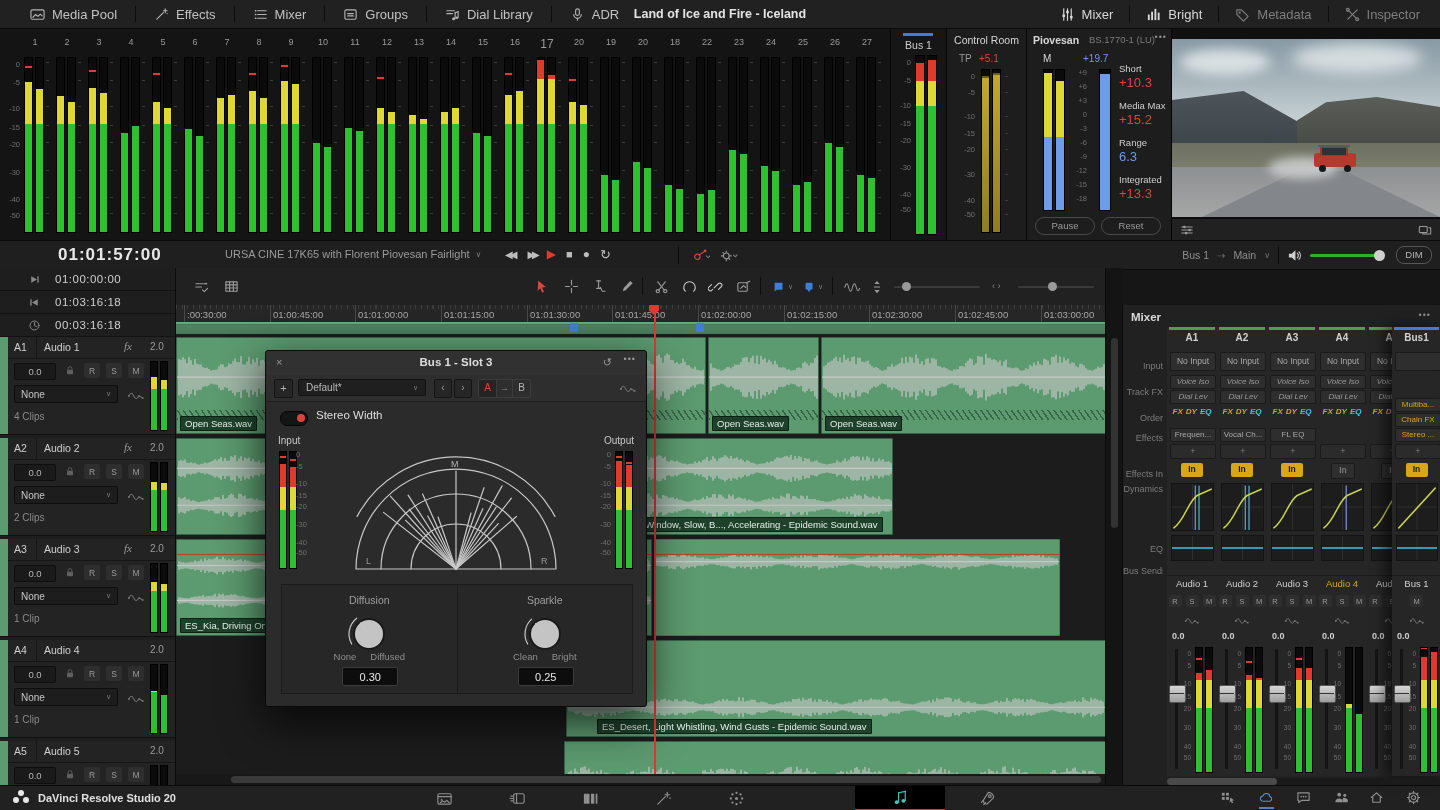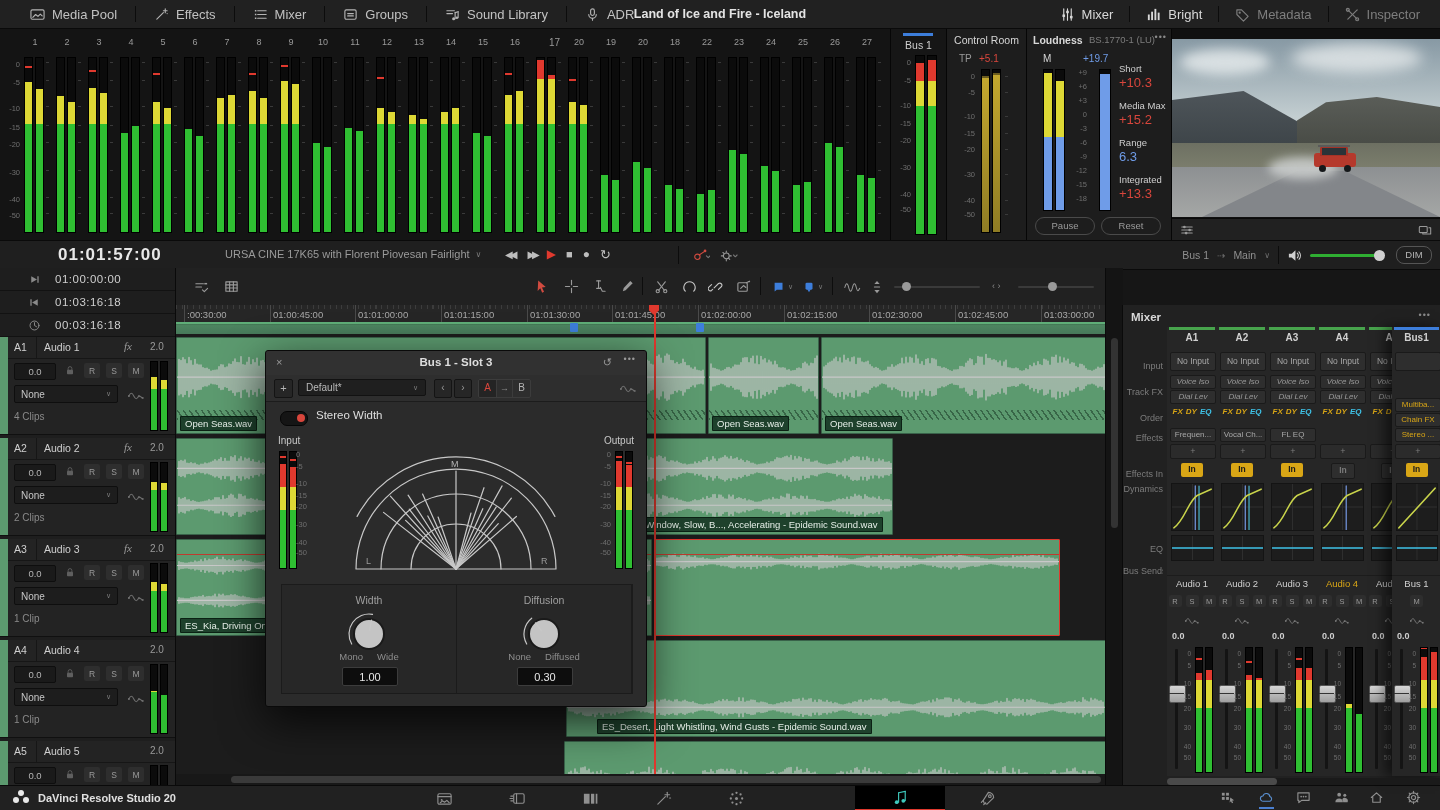--- a/index.html
+++ b/index.html
@@ -79,21 +79,21 @@
             <svg viewBox="0 0 16 16">
               <line x1="2" y1="4" x2="10" y2="4"></line>
               <line x1="2" y1="7" x2="8" y2="7"></line>
               <circle class="f" cx="9.2" cy="12.4" r="1.6"></circle>
               <line x1="10.8" y1="12.4" x2="10.8" y2="6"></line>
               <line x1="10.8" y1="6" x2="14" y2="5"></line>
               <circle class="f" cx="12.6" cy="11.4" r="1.4"></circle>
               <line x1="14" y1="11.4" x2="14" y2="5"></line>
             </svg>
           </span>
-          <div>Sound Library</div>
+          <div>Dial Library</div>
         </div>
         <div style="width: 1px; height: 16px; background: rgb(12, 12, 12); align-self: center;"></div>
         <div class="tbtn" style="padding: 0px 18px; height: 100%;">
           <span class="ic" style="width: 15px; height: 15px; color: rgb(181, 181, 181);">
             <svg viewBox="0 0 16 16">
               <rect class="o" x="6" y="2" width="4" height="7" rx="2"></rect>
               <path d="M4 8a4 4 0 0 0 8 0"></path>
               <line x1="8" y1="12" x2="8" y2="14"></line>
             </svg>
           </span>
@@ -423,21 +423,21 @@
           <div class="abs" style="left: 0px; right: 0px; bottom: 62%; height: 19%; background: rgb(221, 216, 53);"></div>
         </div>
         <div class="abs" style="left: 526px; top: 33.16px; width: 3px; height: 1px; background: rgb(58, 58, 58);"></div>
         <div class="abs" style="left: 526px; top: 51.22px; width: 3px; height: 1px; background: rgb(58, 58, 58);"></div>
         <div class="abs" style="left: 526px; top: 77.02px; width: 3px; height: 1px; background: rgb(58, 58, 58);"></div>
         <div class="abs" style="left: 526px; top: 95.94px; width: 3px; height: 1px; background: rgb(58, 58, 58);"></div>
         <div class="abs" style="left: 526px; top: 113.14px; width: 3px; height: 1px; background: rgb(58, 58, 58);"></div>
         <div class="abs" style="left: 526px; top: 140.66px; width: 3px; height: 1px; background: rgb(58, 58, 58);"></div>
         <div class="abs" style="left: 526px; top: 168.18px; width: 3px; height: 1px; background: rgb(58, 58, 58);"></div>
         <div class="abs" style="left: 526px; top: 183.66px; width: 3px; height: 1px; background: rgb(58, 58, 58);"></div>
-        <div class="abs" style="left: 534px; top: 8px; width: 26px; text-align: right; font-size: 10px; color: rgb(154, 154, 154);">17</div>
+        <div class="abs" style="left: 534px; top: 8px; width: 26px; text-align: center; font-size: 12px; color: rgb(154, 154, 154);">17</div>
         <div class="slot" style="left: 536px; top: 28px; width: 9px; height: 176px;">
           <div class="abs" style="left: 0px; right: 0px; bottom: 0px; height: 62%; background: rgb(47, 191, 50);"></div>
           <div class="abs" style="left: 0px; right: 0px; bottom: 62%; height: 26%; background: rgb(221, 216, 53);"></div>
           <div class="abs" style="left: 0px; right: 0px; bottom: 88%; height: 11%; background: rgb(224, 57, 46);"></div>
           <div class="abs" style="left: 0px; right: 0px; bottom: 100%; height: 2px; background: rgb(224, 57, 46);"></div>
         </div>
         <div class="slot" style="left: 547px; top: 28px; width: 9px; height: 176px;">
           <div class="abs" style="left: 0px; right: 0px; bottom: 0px; height: 62%; background: rgb(47, 191, 50);"></div>
           <div class="abs" style="left: 0px; right: 0px; bottom: 62%; height: 26%; background: rgb(221, 216, 53);"></div>
           <div class="abs" style="left: 0px; right: 0px; bottom: 88%; height: 2%; background: rgb(224, 57, 46);"></div>
@@ -657,21 +657,21 @@
         <div class="abs" style="left: 58px; top: 46.74px; width: 3px; height: 1px; background: rgb(58, 58, 58);"></div>
         <div class="abs" style="left: 58px; top: 63.33px; width: 3px; height: 1px; background: rgb(58, 58, 58);"></div>
         <div class="abs" style="left: 58px; top: 87.03px; width: 3px; height: 1px; background: rgb(58, 58, 58);"></div>
         <div class="abs" style="left: 58px; top: 104.41px; width: 3px; height: 1px; background: rgb(58, 58, 58);"></div>
         <div class="abs" style="left: 58px; top: 120.21px; width: 3px; height: 1px; background: rgb(58, 58, 58);"></div>
         <div class="abs" style="left: 58px; top: 145.49px; width: 3px; height: 1px; background: rgb(58, 58, 58);"></div>
         <div class="abs" style="left: 58px; top: 170.77px; width: 3px; height: 1px; background: rgb(58, 58, 58);"></div>
         <div class="abs" style="left: 58px; top: 184.99px; width: 3px; height: 1px; background: rgb(58, 58, 58);"></div>
       </div>
       <div class="abs" style="left: 1027px; top: 0px; width: 144px; height: 211px; background: rgb(29, 29, 29); border-right: 1px solid rgb(6, 6, 6);">
-        <div class="abs" style="left: 6px; top: 5px; color: rgb(216, 216, 216); font-size: 10.5px; font-weight: bold;">Loudness</div>
+        <div class="abs" style="left: 6px; top: 5px; color: rgb(216, 216, 216); font-size: 10.5px; font-weight: bold;">Piovesan</div>
         <div class="abs" style="left: 62px; top: 5px; color: rgb(124, 124, 124); font-size: 9.5px;">BS.1770-1 (LU)</div>
         <div class="abs" style="right: 4px; top: 3px; color: rgb(138, 138, 138); font-size: 9px; letter-spacing: 1px;">•••</div>
         <div class="abs" style="left: 16px; top: 24px; color: rgb(213, 213, 213); font-size: 10px;">M</div>
         <div class="abs" style="left: 56px; top: 24px; color: rgb(111, 156, 232); font-size: 10px;">+19.7</div>
         <div class="scl abs" style="left: 40px; top: 38.76px;">+9</div>
         <div class="scl abs" style="left: 40px; top: 52.836px;">+6</div>
         <div class="scl abs" style="left: 40px; top: 66.912px;">+3</div>
         <div class="scl abs" style="left: 40px; top: 80.988px;">0</div>
         <div class="scl abs" style="left: 40px; top: 95.064px;">-3</div>
         <div class="scl abs" style="left: 40px; top: 109.14px;">-6</div>
@@ -1344,44 +1344,44 @@
           <line x1="135" y1="130" x2="190.4" y2="59.1" stroke="rgba(205,185,235,0.4)" stroke-width="1"></line>
           <line x1="135" y1="130" x2="177.3" y2="84.7" stroke="rgba(205,185,235,0.55)" stroke-width="1"></line>
           <line x1="135" y1="130" x2="195.4" y2="77.5" stroke="rgba(205,185,235,0.7)" stroke-width="2"></line>
           <path d="M36.1,77.4 A112,112 0 0 1 233.9,77.4" fill="none" stroke="#9a63e0" stroke-width="4" stroke-linecap="round"></path>
         </svg>
         <div class="abs" style="left: 185px; top: 108px; color: rgb(181, 181, 181); font-size: 9px;">M</div>
         <div class="abs" style="left: 100px; top: 205px; color: rgb(154, 154, 154); font-size: 9px;">L</div>
         <div class="abs" style="left: 275px; top: 205px; color: rgb(154, 154, 154); font-size: 9px;">R</div>
         <div class="abs" style="left: 15px; top: 233px; width: 350px; height: 108px; background: rgb(39, 39, 39); border: 1px solid rgb(27, 27, 27); display: flex;">
           <div style="position: relative; flex: 1 1 0%; border-right: 1px solid rgb(27, 27, 27);">
-            <div style="position: absolute; left: 0px; right: 0px; top: 9px; text-align: center; color: rgb(159, 159, 159); font-size: 10.5px;">Width</div>
-            <svg viewBox="0 0 48 48" width="48" height="48" style="position: absolute; left: 50%; margin-left: -24px; top: 24px;">
-              <path d="M6.7,35.0 A20,20 0 0 1 27.5,5.3" fill="none" stroke="#9a63e0" stroke-width="2.5" stroke-linecap="round"></path>
-              <circle cx="24" cy="25" r="15" fill="#c4c4c4" stroke="#1a1a1a" stroke-width="2"></circle>
-              <line x1="24.69459271066772" y1="21.060768987951167" x2="26.431074487337025" y2="11.212691457829088" stroke="#1a1a1a" stroke-width="2.5" stroke-linecap="round"></line>
-            </svg>
-            <div style="position: absolute; left: 0px; right: 0px; top: 66px; display: flex; justify-content: center; gap: 14px; color: rgb(143, 143, 143); font-size: 9.5px;">
-              <div>Mono</div>
-              <div>Wide</div>
-            </div>
-            <div class="knobv" style="position: absolute; left: 50%; margin-left: -27px; top: 82px; width: 54px; height: 17px;">1.00</div>
-          </div>
-          <div style="position: relative; flex: 1 1 0%; border-right: 1px solid rgb(27, 27, 27);">
             <div style="position: absolute; left: 0px; right: 0px; top: 9px; text-align: center; color: rgb(159, 159, 159); font-size: 10.5px;">Diffusion</div>
             <svg viewBox="0 0 48 48" width="48" height="48" style="position: absolute; left: 50%; margin-left: -24px; top: 24px;">
               <path d="M6.7,35.0 A20,20 0 0 1 11.7,9.2" fill="none" stroke="#9a63e0" stroke-width="2.5" stroke-linecap="round"></path>
               <circle cx="24" cy="25" r="15" fill="#c4c4c4" stroke="#1a1a1a" stroke-width="2"></circle>
               <line x1="21.537354098697367" y1="21.847956985573113" x2="15.380739345440785" y2="13.967849449505891" stroke="#1a1a1a" stroke-width="2.5" stroke-linecap="round"></line>
             </svg>
             <div style="position: absolute; left: 0px; right: 0px; top: 66px; display: flex; justify-content: center; gap: 14px; color: rgb(143, 143, 143); font-size: 9.5px;">
               <div>None</div>
               <div>Diffused</div>
             </div>
             <div class="knobv" style="position: absolute; left: 50%; margin-left: -27px; top: 82px; width: 54px; height: 17px;">0.30</div>
+          </div>
+          <div style="position: relative; flex: 1 1 0%;">
+            <div style="position: absolute; left: 0px; right: 0px; top: 9px; text-align: center; color: rgb(159, 159, 159); font-size: 10.5px;">Sparkle</div>
+            <svg viewBox="0 0 48 48" width="48" height="48" style="position: absolute; left: 50%; margin-left: -24px; top: 24px;">
+              <path d="M6.7,35.0 A20,20 0 0 1 10.6,10.1" fill="none" stroke="#9a63e0" stroke-width="2.5" stroke-linecap="round"></path>
+              <circle cx="24" cy="25" r="15" fill="#c4c4c4" stroke="#1a1a1a" stroke-width="2"></circle>
+              <line x1="21.323477574564567" y1="22.027420698090424" x2="14.632171510975985" y2="14.59597244331648" stroke="#1a1a1a" stroke-width="2.5" stroke-linecap="round"></line>
+            </svg>
+            <div style="position: absolute; left: 0px; right: 0px; top: 66px; display: flex; justify-content: center; gap: 14px; color: rgb(143, 143, 143); font-size: 9.5px;">
+              <div>Clean</div>
+              <div>Bright</div>
+            </div>
+            <div class="knobv" style="position: absolute; left: 50%; margin-left: -27px; top: 82px; width: 54px; height: 17px;">0.25</div>
           </div>
         </div>
       </div>
       <div class="abs" style="left: 1122px; top: 37px; width: 318px; height: 480px; background: rgb(33, 33, 33); border-left: 1px solid rgb(10, 10, 10);">
         <div class="abs" style="left: 8px; top: 6px; color: rgb(216, 216, 216); font-size: 11.5px; font-weight: bold;">Mixer</div>
         <div class="abs" style="right: 10px; top: 5px; color: rgb(138, 138, 138); font-size: 9px; letter-spacing: 1px;">•••</div>
         <div class="abs" style="left: 0px; top: 56px; width: 40px; text-align: right; color: rgb(124, 124, 124); font-size: 9px; overflow: hidden; white-space: nowrap;">Input</div>
         <div class="abs" style="left: 0px; top: 82px; width: 40px; text-align: right; color: rgb(124, 124, 124); font-size: 9px; overflow: hidden; white-space: nowrap;">Track FX</div>
         <div class="abs" style="left: 0px; top: 108px; width: 40px; text-align: right; color: rgb(124, 124, 124); font-size: 9px; overflow: hidden; white-space: nowrap;">Order</div>
         <div class="abs" style="left: 0px; top: 128px; width: 40px; text-align: right; color: rgb(124, 124, 124); font-size: 9px; overflow: hidden; white-space: nowrap;">Effects</div>

